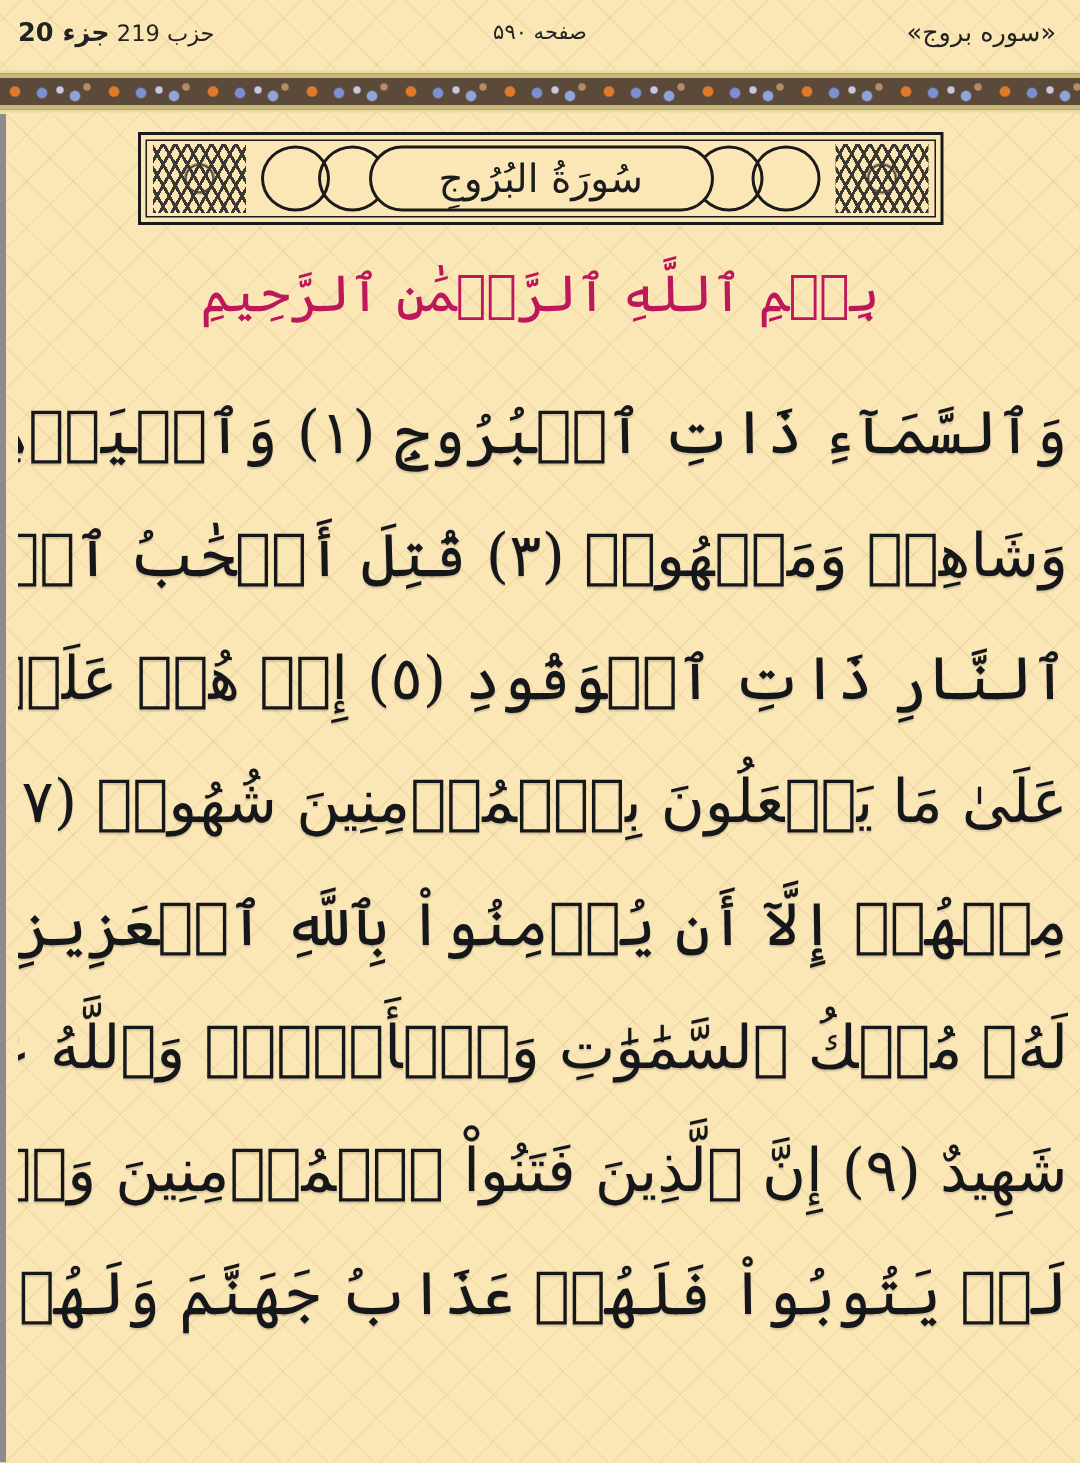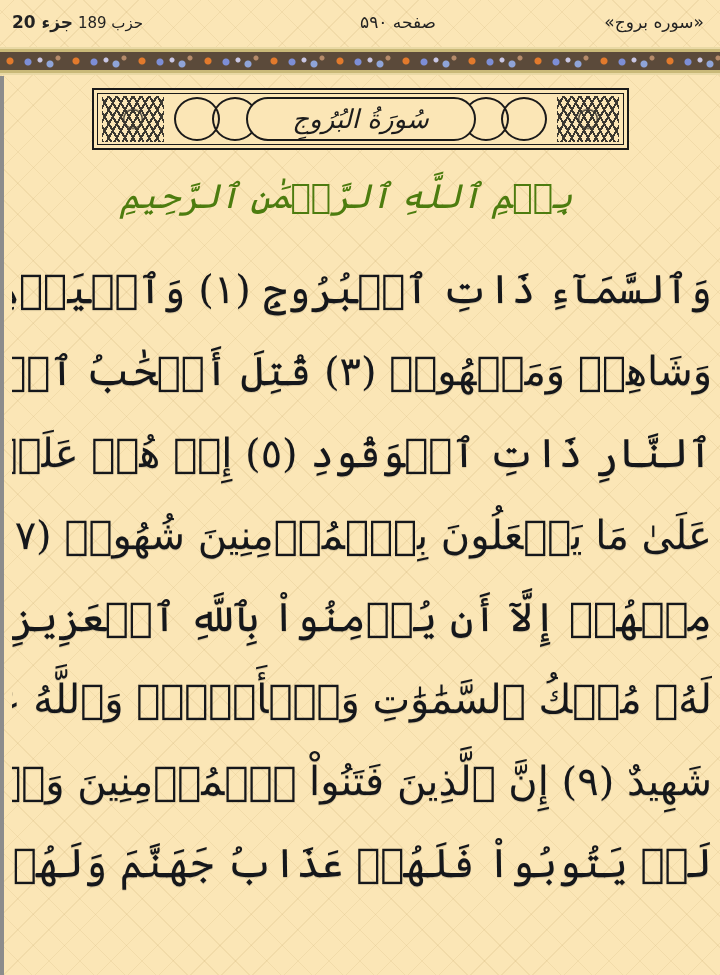--- a/index.html
+++ b/index.html
@@ -14,21 +14,21 @@
     color: #1c1c1c;
   }
   .header {
     position: absolute; top: 0; left: 0; width: 720px; height: 44px;
     display: flex; align-items: center; justify-content: space-between;
     padding: 0 16px 0 12px;
     font-size: 17px; color: #222;
   }
   .header .hizb { font-size: 15px; }
   .header .hizb b { font-weight: bold; font-size: 17px; }
-  .header .page { font-size: 17px; position: absolute; left: 50%; transform: translateX(-50%); margin-left: 38px; }
+  .header .page { font-size: 14px; position: absolute; left: 50%; transform: translateX(-50%); }
   .header .surah-name { font-size: 17px; margin-left: 48px; }
 
   .border-band {
     position: absolute; top: 49px; left: 0; width: 720px; height: 24px;
     background: #5b4a3a;
     border-top: 3px solid #c9b978;
     border-bottom: 3px solid #c9b978;
     box-shadow: 0 -2px 0 #e9d9a5, 0 2px 0 #e9d9a5;
     overflow: hidden;
   }
@@ -70,49 +70,48 @@
     position: absolute; top: 7px; width: 46px; height: 44px; border: 2px solid #1a1a1a; border-radius: 50%;
   }
   .ring.l1 { left: 80px; } .ring.l2 { left: 118px; }
   .ring.r1 { right: 80px; } .ring.r2 { right: 118px; }
   .title-cartouche {
     position: relative; z-index: 2;
     width: 230px; height: 44px;
     border: 2px solid #1a1a1a; border-radius: 22px;
     background: #fbe6b6;
     display: flex; align-items: center; justify-content: center;
-    font-family: "DejaVu Serif", serif; font-size: 26px; font-style: italic;
+    font-family: "DejaVu Serif", serif; font-size: 26px; 
     direction: rtl;
   }
 
   .basmala {
     position: absolute; top: 160px; left: 120px; width: 480px; height: 72px;
-    direction: rtl; text-align: left;
+    direction: rtl; text-align: center;
     font-family: "DejaVu Serif", serif; font-size: 34px; line-height: 72px;
-    color: #4d7c0f;
+    color: #be185d;
     letter-spacing: 2px;
-    font-style: italic;
   }
 
   .verses { position: absolute; top: 248px; left: 12px; width: 700px; }
   .line {
     height: 82px; line-height: 82px;
     direction: rtl; text-align: justify; text-align-last: justify;
     font-family: "DejaVu Serif", serif; font-size: 40px;
     color: #15171b;
     white-space: nowrap; overflow: hidden;
     text-shadow: 0 1px 1px rgba(0,0,0,0.15);
   }
 </style>
 </head>
 <body>
 
 <div class="header">
   <span class="hizb">
-    <span>حزب 189</span>
+    <span>حزب 219</span>
     <b>جزء 20</b>
   </span>
   <span class="page">صفحه ۵۹۰</span>
   <span class="surah-name">«سوره بروج»</span>
 </div>
 
 <div class="border-band">
   <div class="flowers"></div>
 </div>
 <div class="left-edge"></div>

